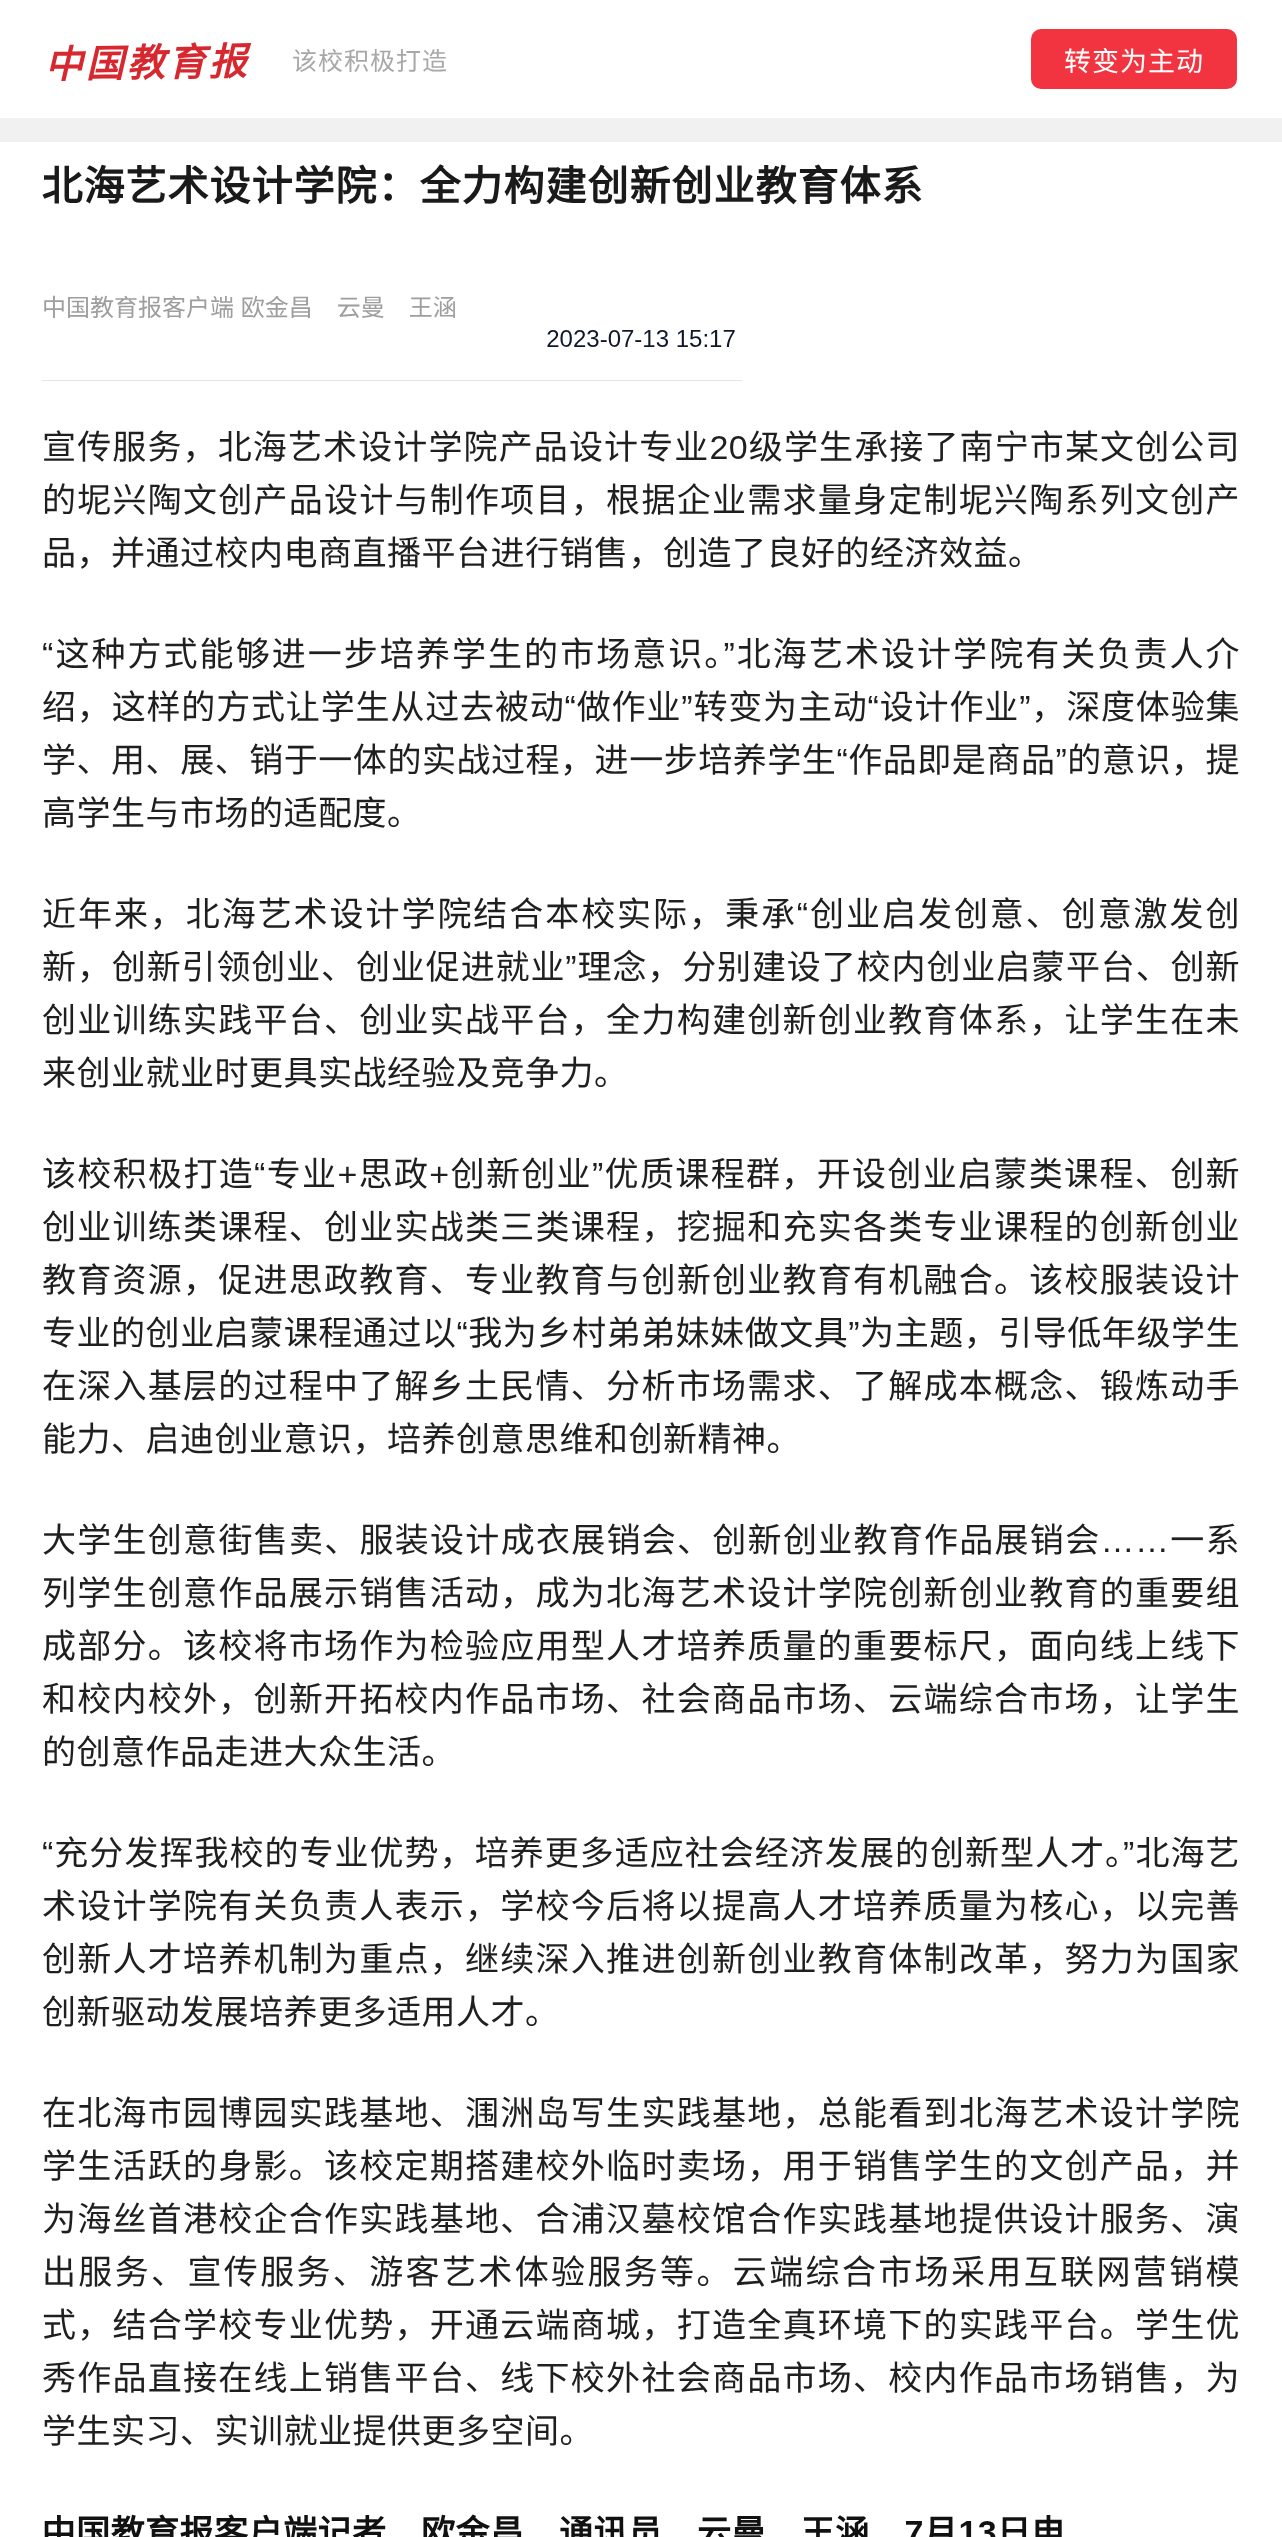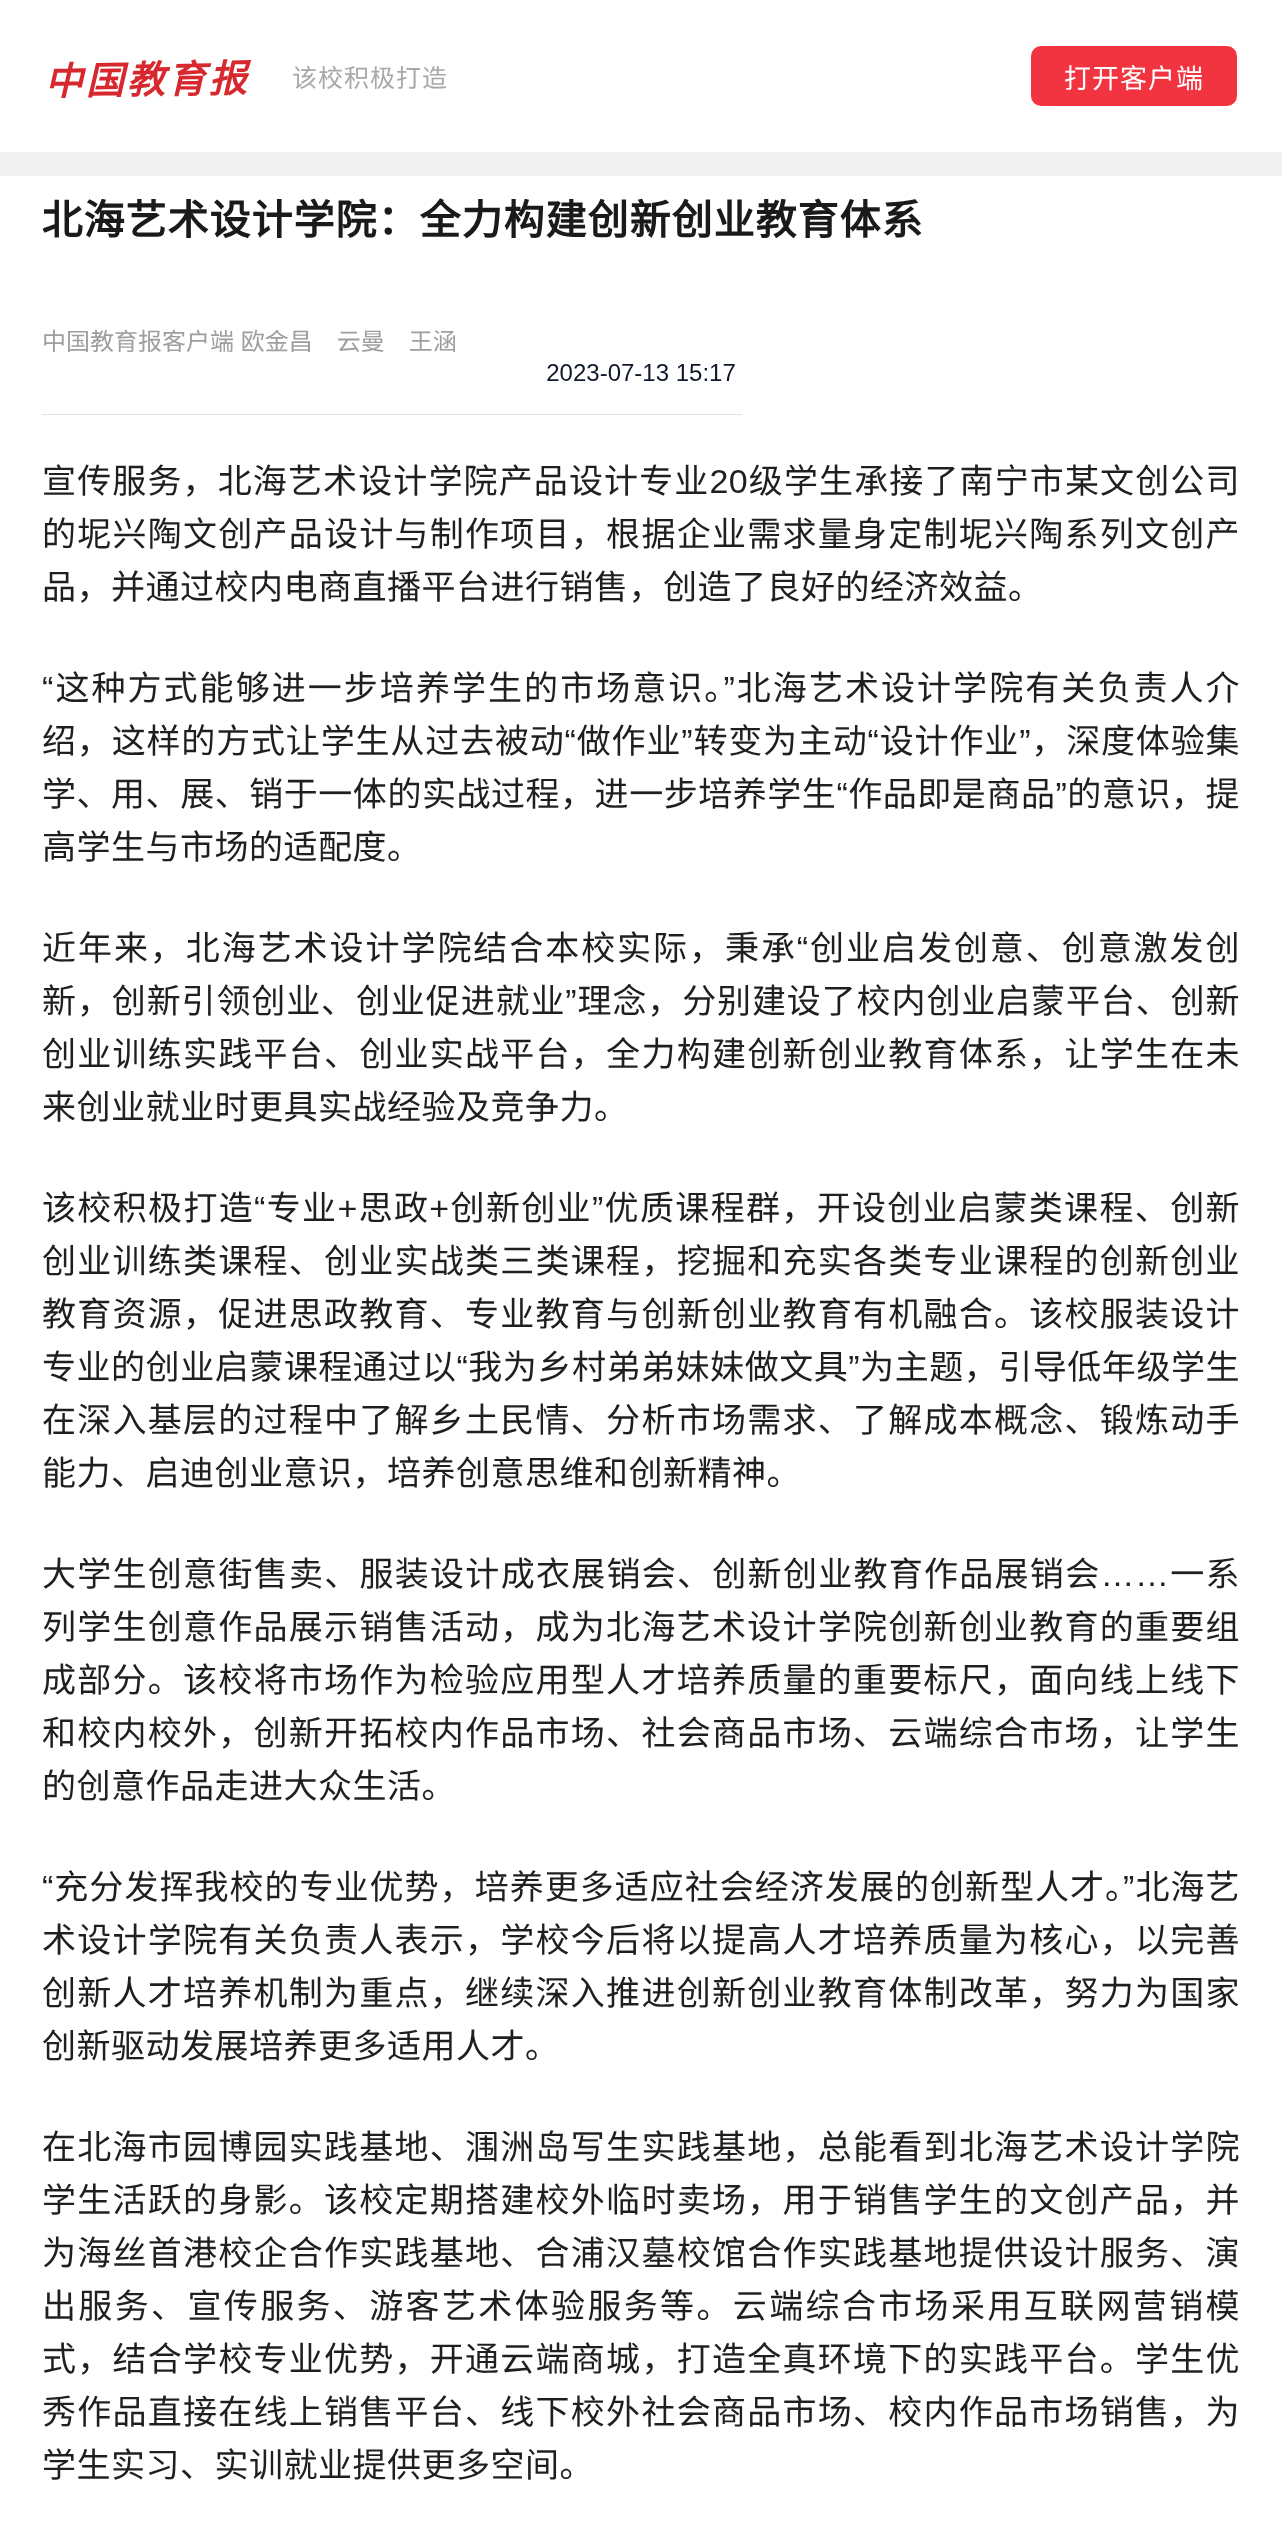--- a/index.html
+++ b/index.html
@@ -7,21 +7,21 @@
     padding: 0;
     background: #ffffff;
     font-family: "Liberation Sans", "DejaVu Sans", sans-serif;
   }
   body {
     width: 1282px;
     position: relative;
   }
   
   .site-header {
-    height: 152px;
+    height: 118px;
     display: flex;
     align-items: center;
     padding: 0 45px;
     box-sizing: border-box;
     background: #ffffff;
   }
   .brand-logo {
     font-family: "DejaVu Serif", "Liberation Serif", serif;
     font-size: 38px;
     font-weight: 700;
@@ -114,21 +114,21 @@
     padding-bottom: 50px;
     letter-spacing: 0.5px;
   }
 </style>
 </head>
 <body>
 
 <header class="site-header">
   <div class="brand-logo">中国教育报</div>
   <div class="tagline">该校积极打造</div>
-  <button class="open-app-btn">打开客户端</button>
+  <button class="open-app-btn">转变为主动</button>
 </header>
 
 <div class="strip-top"></div>
 
 <main class="article-main">
   <h1 class="article-title">北海艺术设计学院：全力构建创新创业教育体系</h1>
 
   <div class="article-byline">中国教育报客户端 欧金昌　云曼　王涵</div>
 
   <div class="article-date">2023-07-13 15:17</div>

